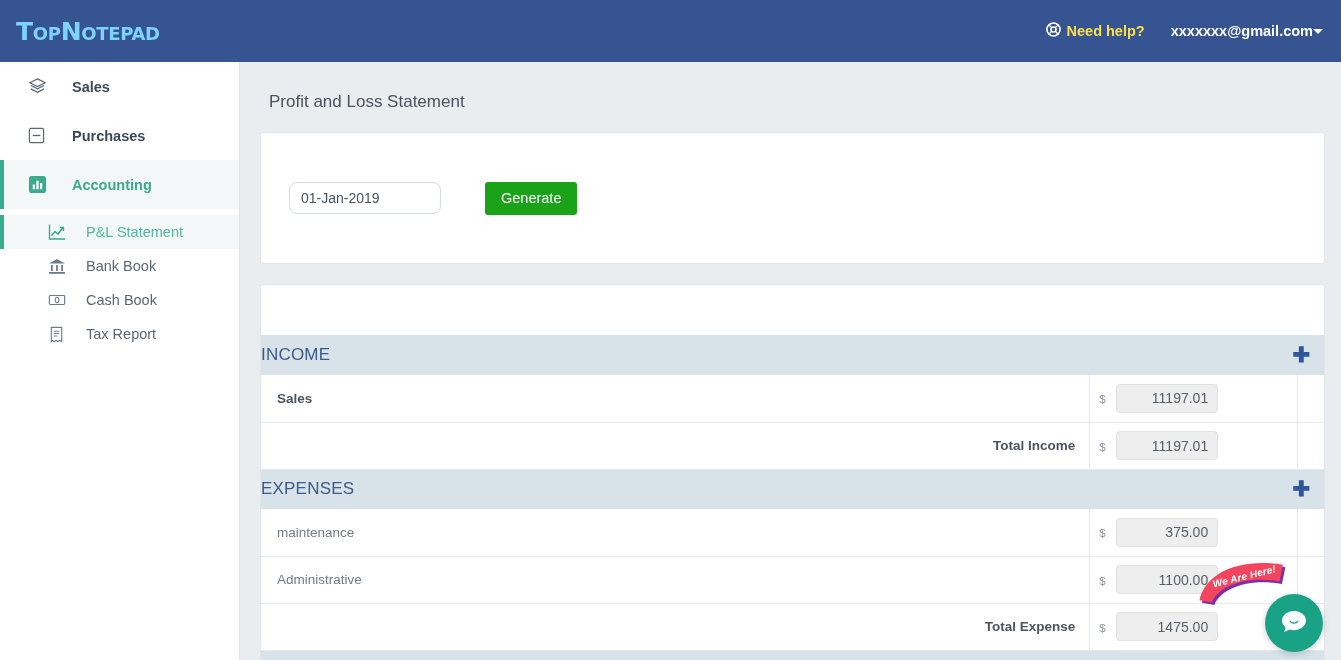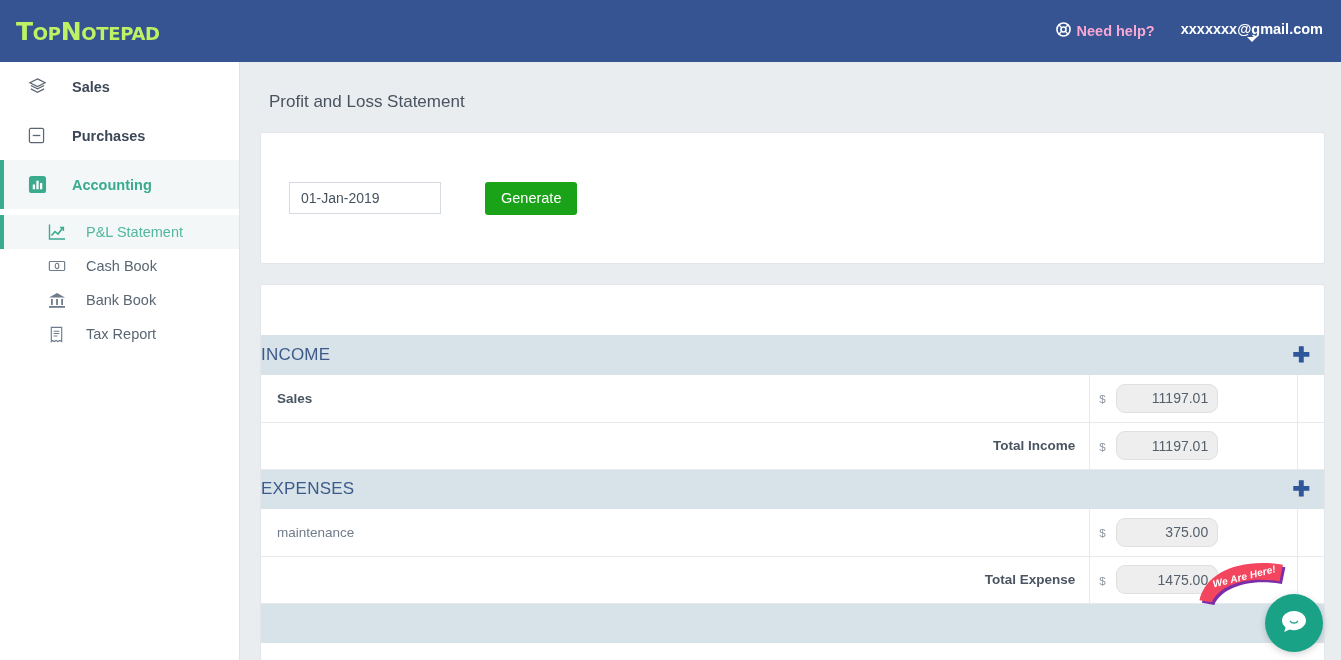--- a/index.html
+++ b/index.html
@@ -12,40 +12,39 @@
 
   
   .topbar {
     position: absolute; top: 0; left: 0;
     width: 1341px; height: 62px;
     background: #355491;
     display: flex; align-items: center;
   }
   .logo {
     width: 240px; padding-left: 16px;
-    color: #bef264;
+    color: #7dd3fc;
     font-size: 25px; font-weight: bold;
     font-variant: small-caps;
     letter-spacing: -0.3px;
     font-family: "DejaVu Sans", sans-serif;
   }
   .topbar-right {
     margin-left: auto; display: flex; align-items: center;
     padding-right: 18px; gap: 26px;
   }
   .help-link {
     display: flex; align-items: center; gap: 6px;
-    color: #f9a8d4; font-size: 14.5px; font-weight: bold;
+    color: #fde047; font-size: 14.5px; font-weight: bold;
     cursor: pointer;
   }
   .user-menu {
     display: flex; align-items: center; 
     color: #ffffff; font-size: 14.5px; font-weight: bold;
     cursor: pointer;
-    flex-direction: column;
   }
   .caret-down {
     width: 0; height: 0;
     border-left: 5px solid transparent;
     border-right: 5px solid transparent;
     border-top: 5px solid #ffffff;
   }
 
   
   .sidebar {
@@ -116,21 +115,21 @@
   }
   .card-filters {
     margin-top: 20px;
     height: 132px;
     display: flex; align-items: center;
     padding-left: 28px;
     gap: 22px;
   }
   .date-input {
     width: 152px; height: 32px;
-    border: 1px solid #d5dbe0; border-radius: 0;
+    border: 1px solid #d5dbe0; border-radius: 8px;
     padding: 0 11px;
     font-size: 14px; color: #46525e;
     font-family: "Liberation Sans", sans-serif;
     background: #ffffff;
   }
   .generate-btn {
     margin-left: 22px;
     height: 33px; padding: 0 16px;
     background: #1aa219; border: none; border-radius: 3px;
     color: #ffffff; font-size: 14.5px;
@@ -185,21 +184,21 @@
     padding-left: 9px;
     white-space: nowrap;
   }
   .currency {
     font-size: 11.5px; color: #8c96a0;
     margin-right: 6px;
   }
   .amount-input {
     width: 102px; height: 29px;
     background: #eeeeee;
-    border: 1px solid #e0e0e0; border-radius: 9px;
+    border: 1px solid #e0e0e0; border-radius: 4px;
     text-align: right; padding-right: 9px;
     font-size: 14px; color: #55606c;
     font-family: "Liberation Sans", sans-serif;
     padding-left: 24px;
   }
   .spacer-cell { border-left: 1px solid #e6eaed; }
 
   
   .chat-widget {
     position: absolute; right: 18px; bottom: 8px;
@@ -292,39 +291,39 @@
         <path d="M1.5 1.5 V16 H17" fill="none" stroke="#3aab8e" stroke-width="1.4"></path>
         <path d="M3.5 12.5 L7 8.5 L10 11 L15 4.5" fill="none" stroke="#3aab8e" stroke-width="1.6"></path>
         <path d="M12 4.5 H15.4 V8" fill="none" stroke="#3aab8e" stroke-width="1.4"></path>
       </svg>
     </span>
     <span class="nav-label">P&amp;L Statement</span>
   </div>
 
   <div class="sub-item">
     <span class="nav-icon">
-      <svg width="18" height="18" viewBox="0 0 20 18">
-        <rect x="1.5" y="4" width="17" height="10" rx="1" fill="none" stroke="#6d7b8a" stroke-width="1.3"></rect>
-        <ellipse cx="10" cy="9" rx="2" ry="3" fill="none" stroke="#6d7b8a" stroke-width="1.2"></ellipse>
-      </svg>
-    </span>
-    <span class="nav-label">Cash Book</span>
-  </div>
-
-  <div class="sub-item">
-    <span class="nav-icon">
       <svg width="18" height="18" viewBox="0 0 18 18">
         <path d="M9 2 L17 6.5 H1 Z" fill="#6d7b8a"></path>
         <rect x="3" y="8" width="1.8" height="6" fill="#6d7b8a"></rect>
         <rect x="8.1" y="8" width="1.8" height="6" fill="#6d7b8a"></rect>
         <rect x="13.2" y="8" width="1.8" height="6" fill="#6d7b8a"></rect>
         <rect x="1" y="15" width="16" height="1.8" fill="#6d7b8a"></rect>
       </svg>
     </span>
     <span class="nav-label">Bank Book</span>
+  </div>
+
+  <div class="sub-item">
+    <span class="nav-icon">
+      <svg width="18" height="18" viewBox="0 0 20 18">
+        <rect x="1.5" y="4" width="17" height="10" rx="1" fill="none" stroke="#6d7b8a" stroke-width="1.3"></rect>
+        <ellipse cx="10" cy="9" rx="2" ry="3" fill="none" stroke="#6d7b8a" stroke-width="1.2"></ellipse>
+      </svg>
+    </span>
+    <span class="nav-label">Cash Book</span>
   </div>
 
   <div class="sub-item">
     <span class="nav-icon">
       <svg width="17" height="17" viewBox="0 0 16 18">
         <path d="M2.5 1.5 H13.5 V16.5 L11.5 15.3 L9.5 16.5 L7.5 15.3 L5.5 16.5 L3.5 15.3 L2.5 16.5 Z" fill="none" stroke="#6d7b8a" stroke-width="1.2"></path>
         <path d="M5 5.5 H11 M5 8 H11 M5 10.5 H9" stroke="#6d7b8a" stroke-width="1.1"></path>
       </svg>
     </span>
     <span class="nav-label">Tax Report</span>
@@ -381,20 +380,28 @@
         </tr>
         <tr class="data-row">
           <td class="row-label">maintenance</td>
           <td class="amount-cell">
             <span class="currency">$</span>
             <input class="amount-input" type="text" readonly="" value="375.00" style="">
           </td>
           <td class="spacer-cell"></td>
         </tr>
         <tr class="data-row">
+          <td class="row-label">Administrative</td>
+          <td class="amount-cell">
+            <span class="currency">$</span>
+            <input class="amount-input" type="text" readonly="" value="1100.00" style="">
+          </td>
+          <td class="spacer-cell"></td>
+        </tr>
+        <tr class="data-row">
           <td class="row-label total">Total Expense</td>
           <td class="amount-cell">
             <span class="currency">$</span>
             <input class="amount-input" type="text" readonly="" value="1475.00" style="">
           </td>
           <td class="spacer-cell"></td>
         </tr>
 
         <tr class="section-head">
           <td></td>

